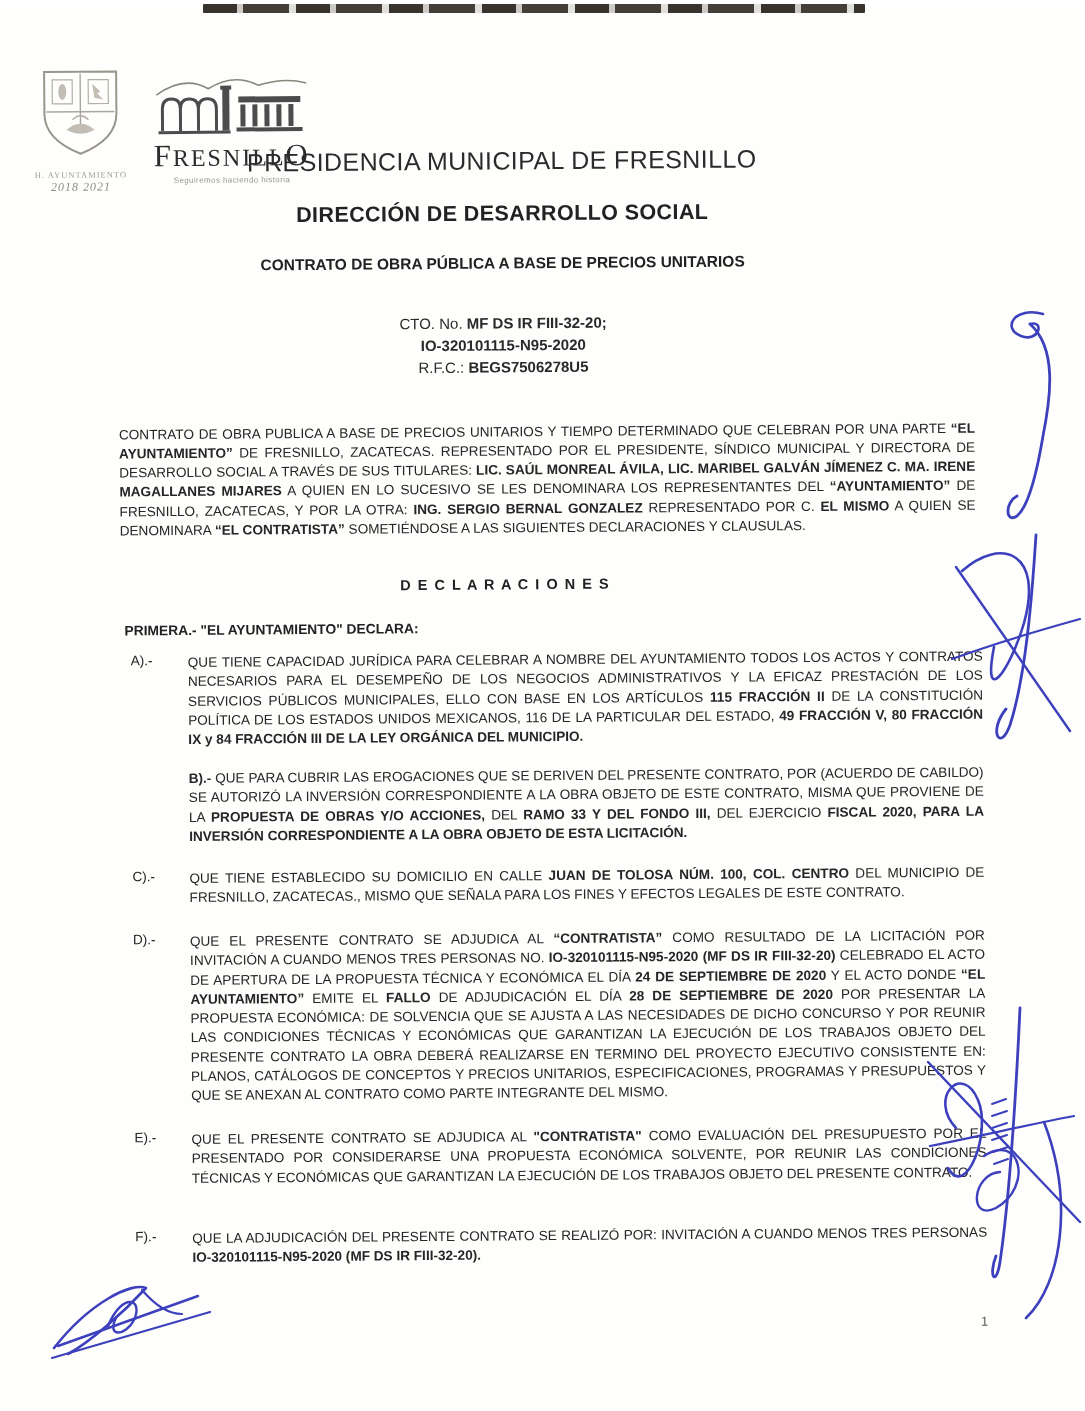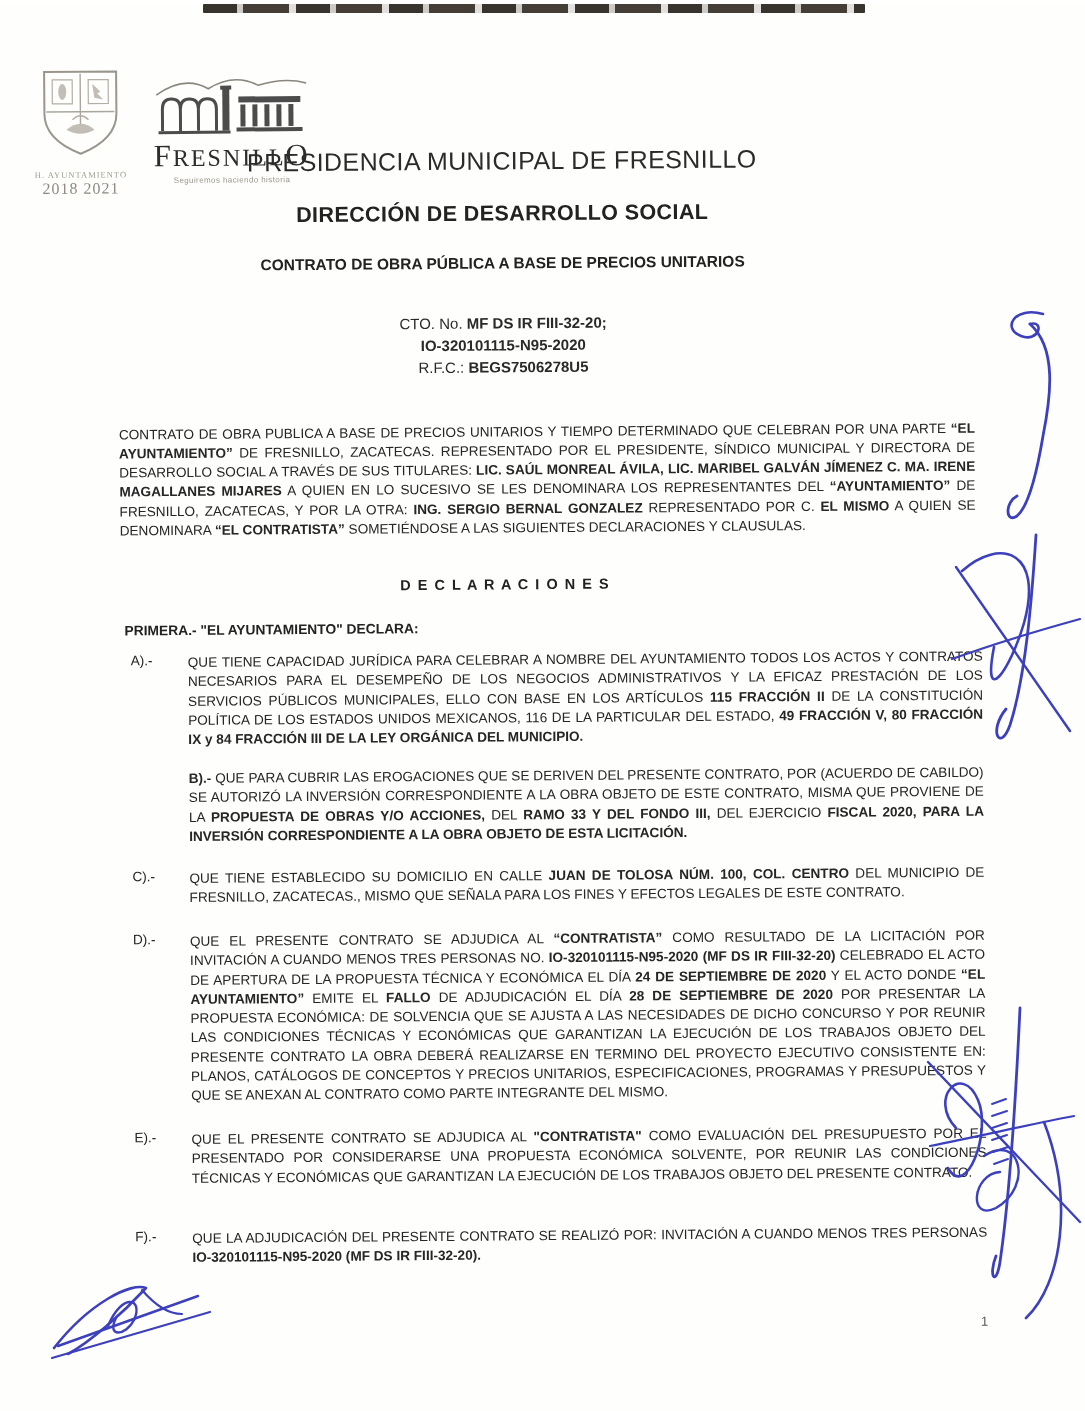--- a/index.html
+++ b/index.html
@@ -18,21 +18,21 @@
     border-radius:1px;
   }
   .botstrip{
     position:absolute;bottom:0;left:0;width:1085px;height:4px;
     background:linear-gradient(90deg, rgba(60,56,50,0) 0 10%,
       rgba(90,85,76,.35) 28%, rgba(58,54,48,.8) 55%, #2e2b26 85%, #262420 100%);
   }
   
   .crest{position:absolute;top:60px;left:28px;width:112px;text-align:center;}
   .crest .cap1{font-family:"Liberation Serif",serif;font-size:8.5px;color:#a09c94;letter-spacing:1px;margin-top:2px;}
-  .crest .cap2{font-family:"Liberation Serif",serif;font-size:16px;color:#8f8b83;letter-spacing:1px;}
+  .crest .cap2{font-family:"Liberation Serif",serif;font-size:12px;color:#8f8b83;letter-spacing:1px;font-style:italic;}
   .fresnillo{position:absolute;top:66px;left:146px;width:178px;text-align:center;}
   .wordmark{font-family:"Liberation Serif",serif;color:#2d2d2d;line-height:30px;letter-spacing:2px;white-space:nowrap;}
   .wordmark .big{font-size:31px;}
   .wordmark .mid{font-size:24px;}
   .tagline{font-size:8px;color:#9b978e;margin-top:0px;letter-spacing:.4px;}
   
   .h1{position:absolute;top:142px;left:0;width:1010px;text-align:center;font-size:25px;color:#2b2b2b;letter-spacing:.4px;}
   .h2{position:absolute;top:197px;left:0;width:1010px;text-align:center;font-size:21.5px;font-weight:bold;color:#222;letter-spacing:.4px;}
   .h3{position:absolute;top:250px;left:0;width:1010px;text-align:center;font-size:15.5px;font-weight:bold;color:#222;}
   .cto{position:absolute;top:308px;left:0;width:1010px;text-align:center;font-size:15px;line-height:22px;color:#2a2a2a;}

